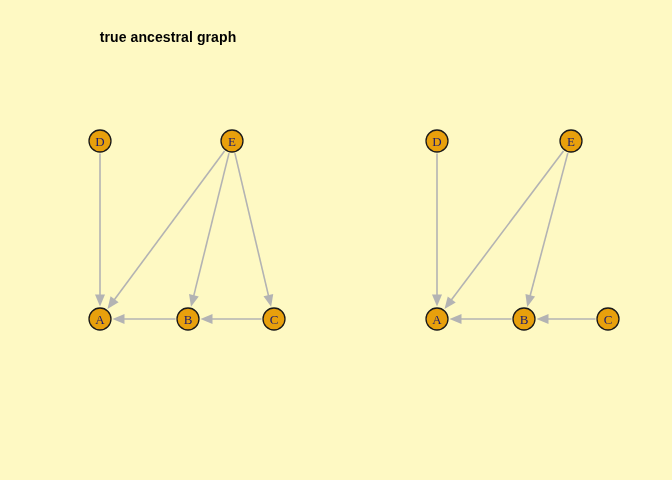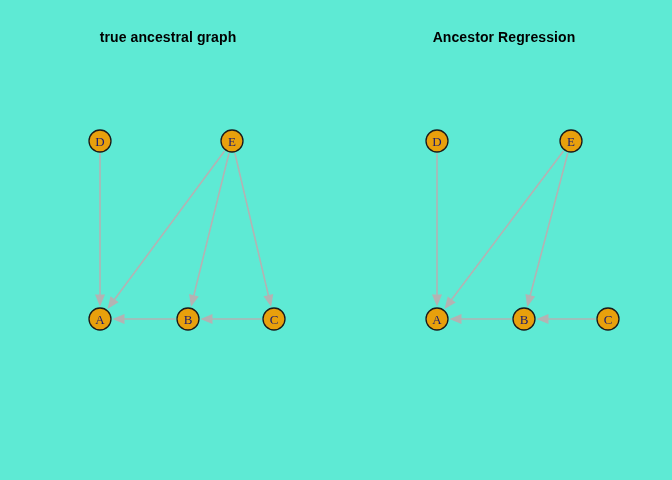--- a/index.html
+++ b/index.html
@@ -4,21 +4,21 @@
 <style>
   html, body {
     margin: 0;
     padding: 0;
     background: #ffffff;
   }
   #page {
     position: relative;
     width: 672px;
     height: 480px;
-    background: #5eead4;
+    background: #fef9c3;
     overflow: hidden;
     font-family: "Liberation Sans", sans-serif;
   }
   .panel {
     position: absolute;
     top: 0;
     width: 336px;
     height: 480px;
   }
   .panel-left  { left: 0; }
@@ -117,21 +117,20 @@
           <text x="188" y="319.5" class="node-label">B</text>
         </g>
         <g>
           <circle cx="274" cy="319" r="11" class="node-circle"></circle>
           <text x="274" y="319.5" class="node-label">C</text>
         </g>
       </svg>
   </div>
 
   <div class="panel panel-right">
-    <div class="panel-title">Ancestor Regression</div>
     <svg class="graph-svg" id="svg-right" viewBox="0 0 336 480" xmlns="http://www.w3.org/2000/svg">
         <g>
           <line x1="101" y1="153.5" x2="101" y2="296.5" class="edge-line"></line>
           <polygon points="101,306.5 96,294.5 106,294.5" class="edge-head"></polygon>
         </g>
         <g>
           <line x1="227.48205879460554" y1="150.98651891462848" x2="114.53229416971004" y2="301.0242659536688" class="edge-line"></line>
           <polygon points="108.51794120539446,309.01348108537155 111.74055719672177,296.4192464451705 119.72977232842453,302.433599409486" class="edge-head"></polygon>
         </g>
         <g>

